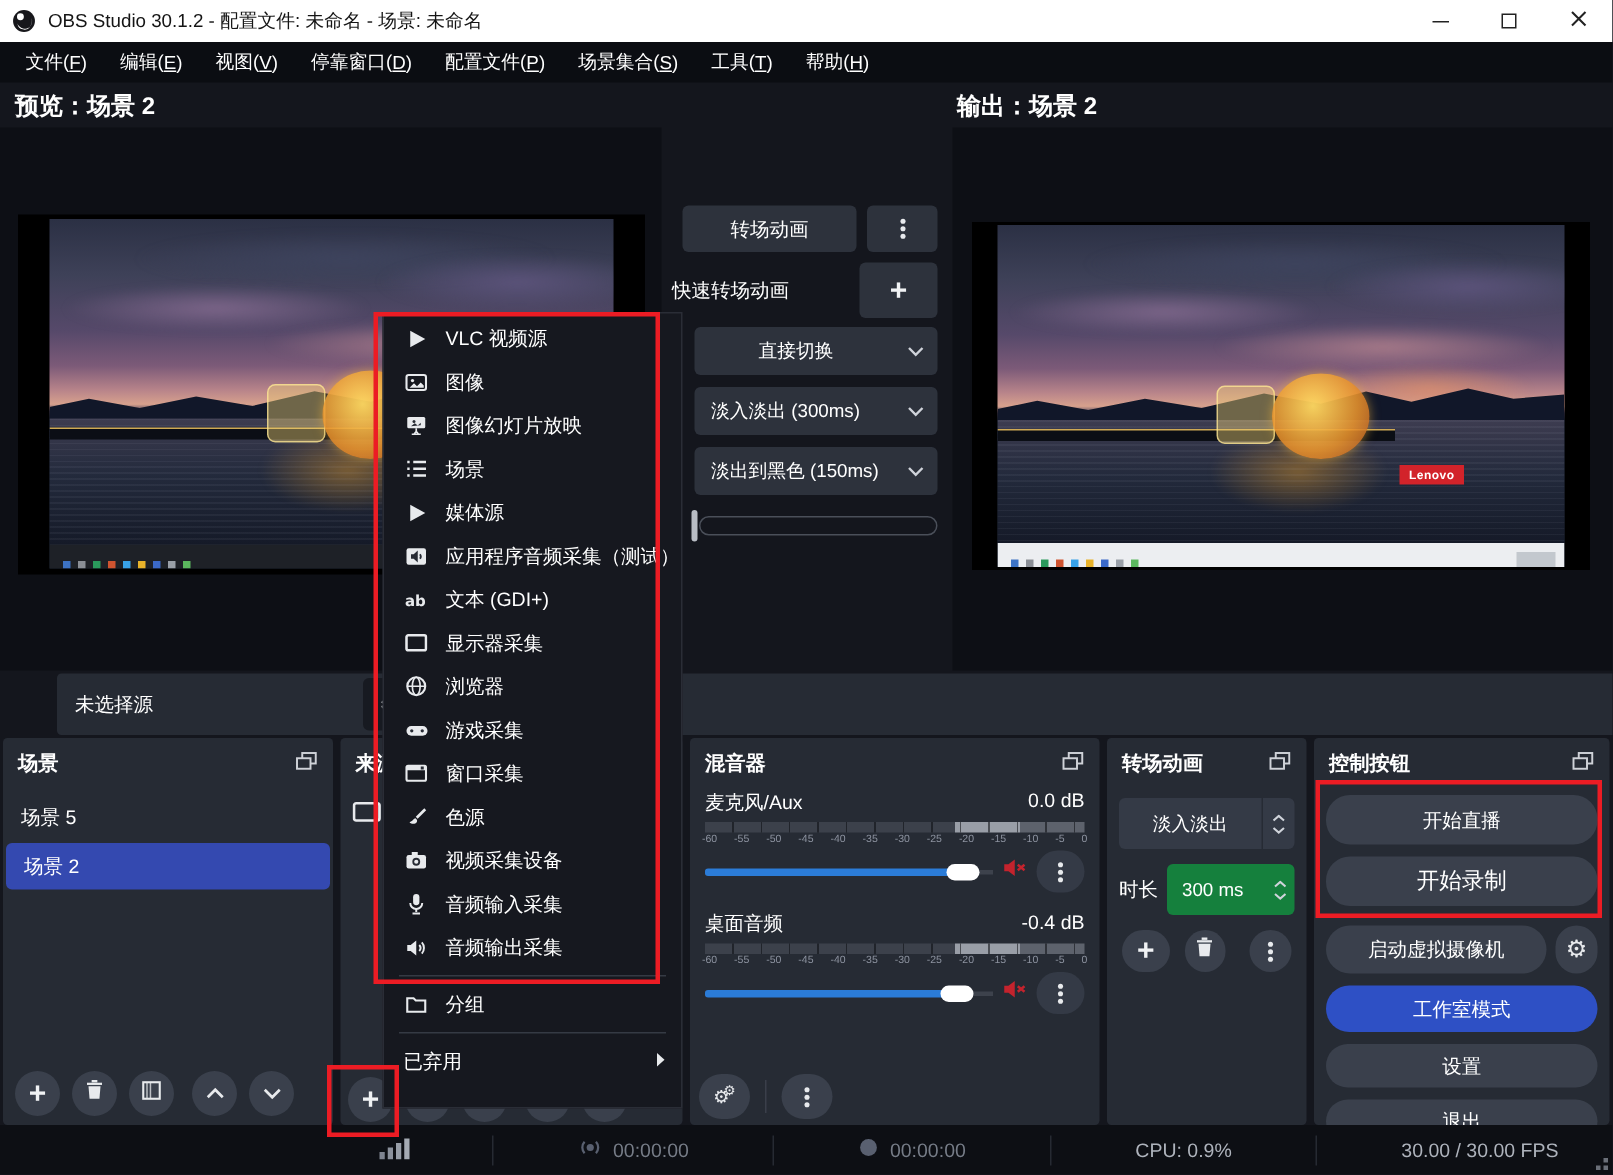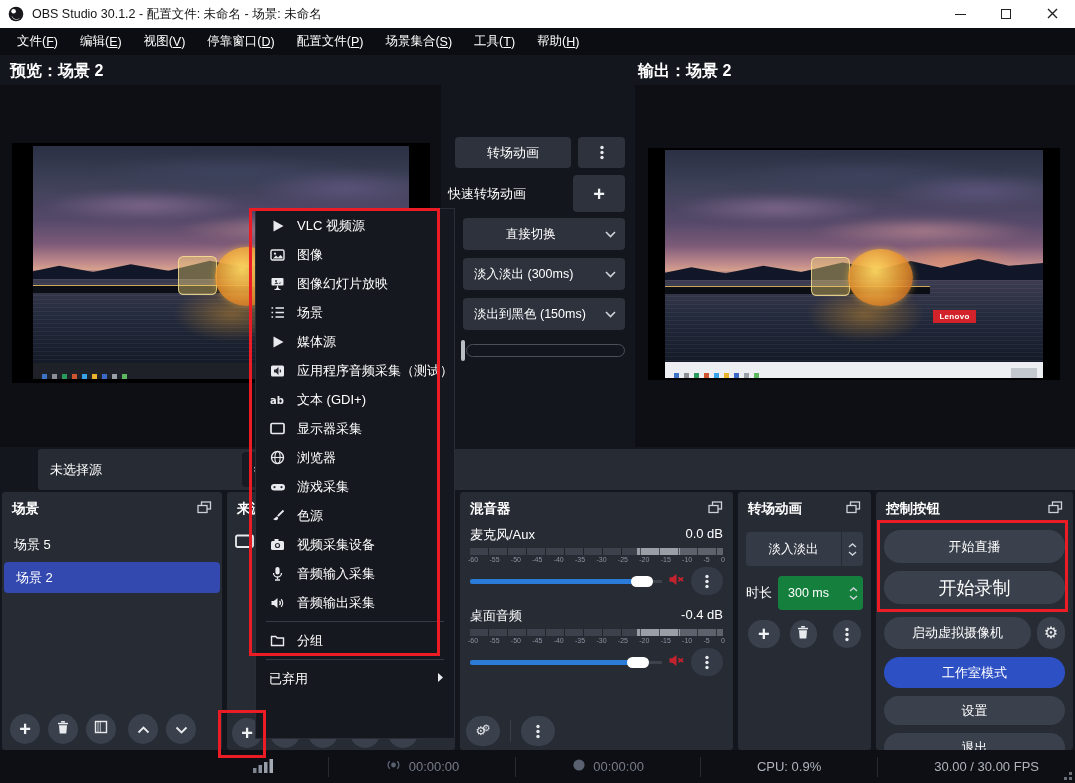--- a/index.html
+++ b/index.html
@@ -506,21 +506,21 @@
 
 <div class="abs panel" style="left:876px;width:197px;">
   <div class="panel-header">
     <span>控制按钮</span>
     <span class="popout"><svg width="15" height="13" viewBox="0 0 15 13">
           <rect x="4.5" y="1" width="9" height="7" fill="none" stroke="#cfd2d8" stroke-width="1.3"></rect>
           <rect x="1" y="4.5" width="9" height="7" fill="#262b34" stroke="#cfd2d8" stroke-width="1.3"></rect>
         </svg></span>
   </div>
   <div class="dockbtn" style="margin:4px 8px 0 8px;height:33px;font-size:13px;">开始直播</div>
-  <div class="dockbtn" style="margin:8px 8px 0 8px;height:33px;font-size:18px;">开始录制</div>
+  <div class="dockbtn" style="margin:8px 8px 0 8px;height:33px;font-size:15px;">开始录制</div>
   <div style="display:flex;margin:13px 8px 0 8px;gap:6px;">
     <div class="dockbtn" style="flex:1;height:32px;font-size:13px;">启动虚拟摄像机</div>
     <div class="dockbtn" style="width:28px;height:32px;">
         <span class="gear-glyph">⚙</span>
       </div>
   </div>
   <div class="dockbtn" style="margin:8px 8px 0 8px;height:31px;font-size:13px;background:#2e50c5;">工作室模式</div>
   <div class="dockbtn" style="margin:8px 8px 0 8px;height:29px;font-size:13px;">设置</div>
   <div class="dockbtn" style="margin:8px 8px 0 8px;height:29px;font-size:13px;">退出</div>
 </div>
@@ -646,20 +646,30 @@
           <svg width="16" height="12" viewBox="0 0 16 12">
             <rect x="1" y="3" width="14" height="6.5" rx="3.2" fill="#e8eaed"></rect>
             <circle cx="4.5" cy="6.2" r="1.1" fill="#272b34"></circle>
             <circle cx="11.5" cy="6.2" r="1.1" fill="#272b34"></circle>
           </svg>
         </span>
       <span>游戏采集</span>
     </div>
       <div class="ctx-item">
       <span class="mi icon-svg">
+          <svg width="15" height="13" viewBox="0 0 15 13">
+            <rect x="1" y="1.5" width="13" height="10" rx="1" fill="none" stroke="#e8eaed" stroke-width="1.4"></rect>
+            <rect x="1" y="1.5" width="13" height="3" fill="#e8eaed"></rect>
+            <rect x="10.5" y="2" width="2" height="2" fill="#272b34"></rect>
+          </svg>
+        </span>
+      <span>窗口采集</span>
+    </div>
+      <div class="ctx-item">
+      <span class="mi icon-svg">
           <svg width="14" height="14" viewBox="0 0 14 14">
             <path d="M12.5 1.5L6.8 7.2" stroke="#e8eaed" stroke-width="1.8"></path>
             <path d="M6 7.5c-1.6.3-1.9 2.2-4 2.6 1.2 1.4 3.7 1.5 4.8.1.6-.8.3-2-.8-2.7z" fill="#e8eaed"></path>
           </svg>
         </span>
       <span>色源</span>
     </div>
       <div class="ctx-item">
       <span class="mi icon-svg">
           <svg width="15" height="13" viewBox="0 0 15 13">

